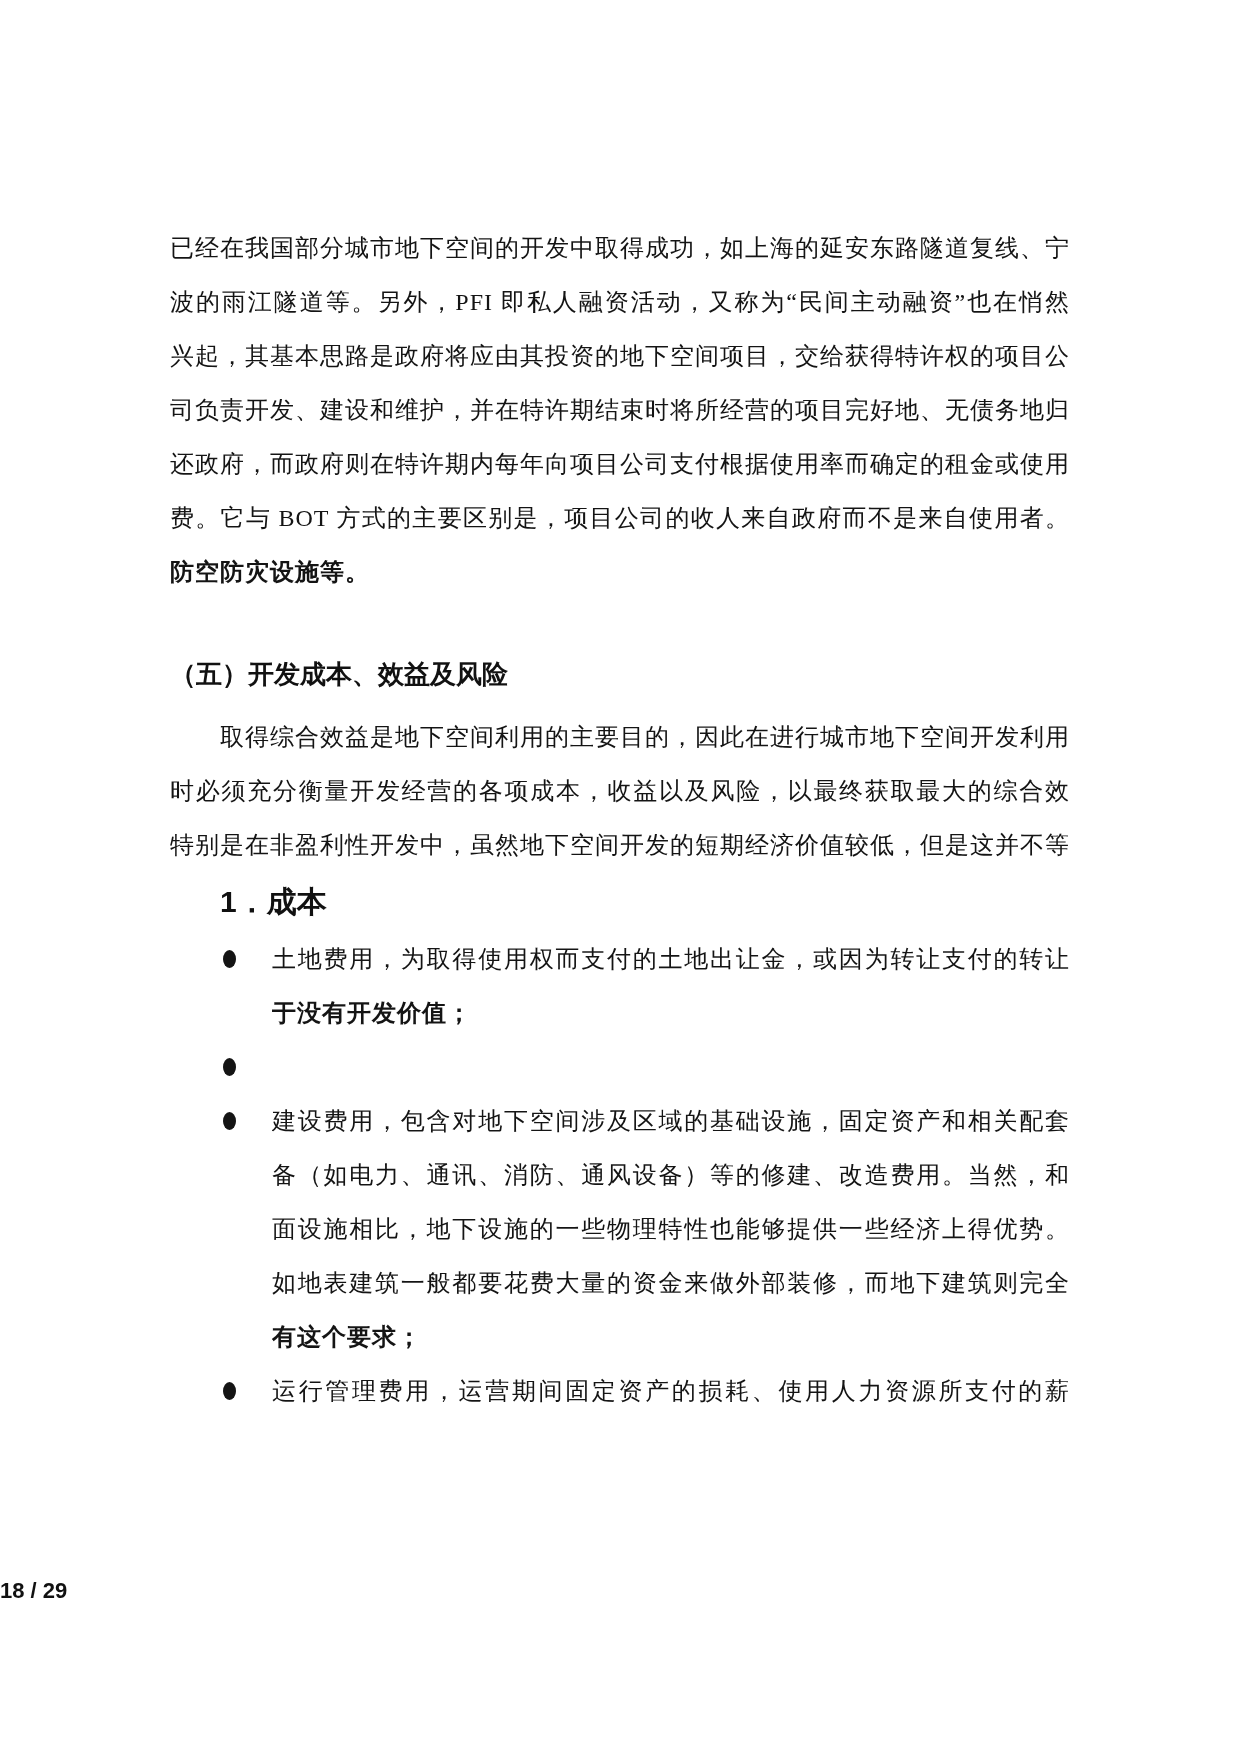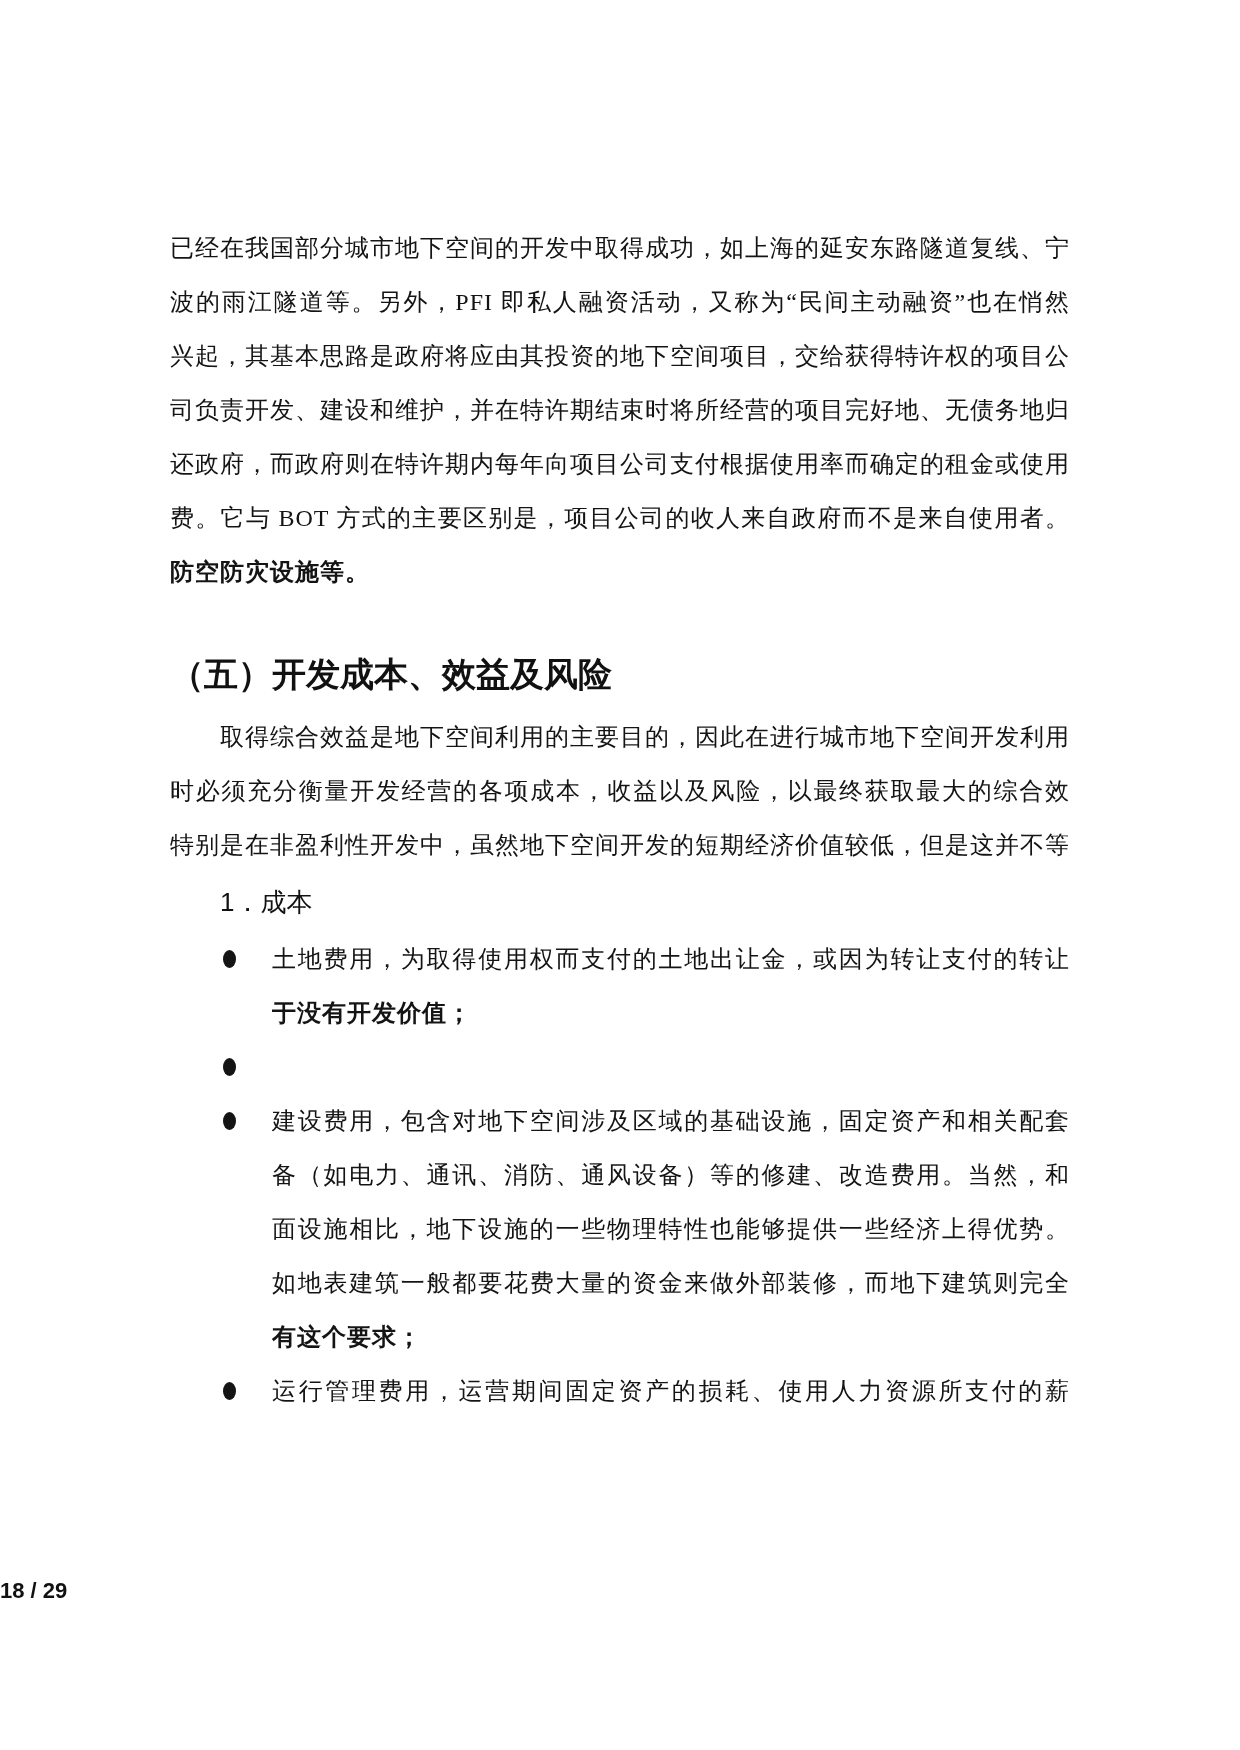--- a/index.html
+++ b/index.html
@@ -40,31 +40,31 @@
   .tline.last {
     text-align-last: left;
     font-weight: bold;
   }
   .para-indent .tline:first-child {
     padding-left: 50px;
   }
   .section-heading {
     margin: 45px 0 6px 0;
     font-family: "Liberation Sans", "DejaVu Sans", sans-serif;
-    font-size: 34px;
+    font-size: 26px;
     font-weight: 700;
     line-height: 60px;
     color: #111111;
   }
   .subheading {
     margin: 3px 0 0 0;
     padding-left: 50px;
     font-family: "Liberation Sans", "DejaVu Sans", sans-serif;
-    font-size: 26px;
-    font-weight: 400;
+    font-size: 30px;
+    font-weight: 700;
     line-height: 54px;
     color: #111111;
   }
   .bullets {
     margin-top: 3px;
   }
   .bullet {
     display: flex;
     align-items: flex-start;
   }

